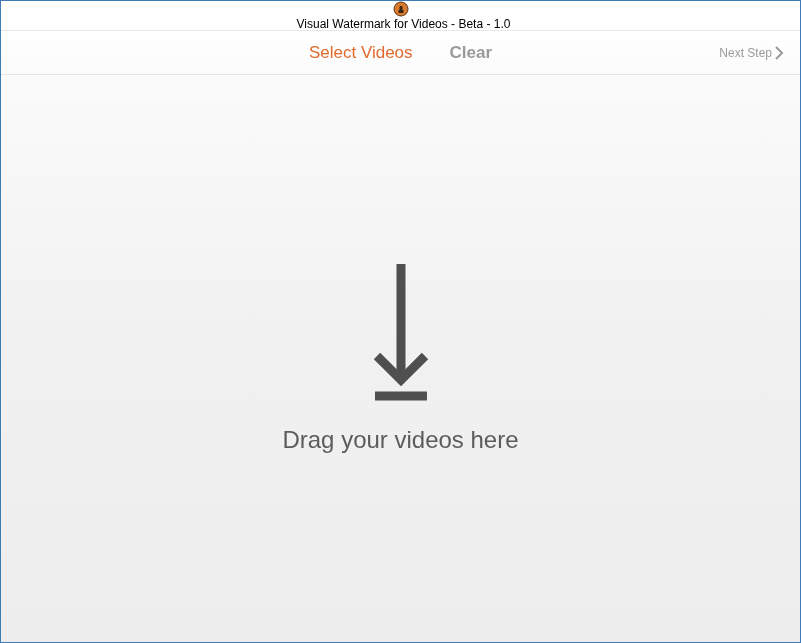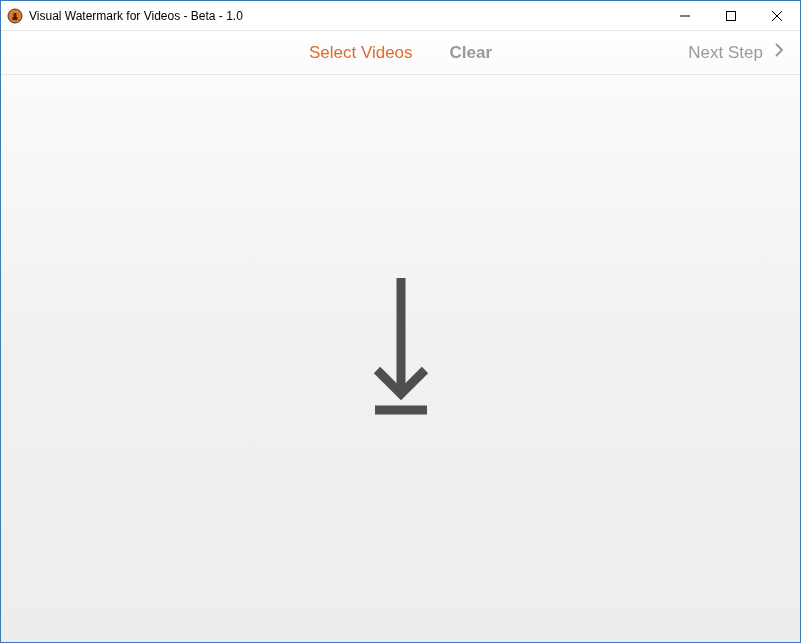--- a/index.html
+++ b/index.html
@@ -22,20 +22,21 @@
       flex-direction: column;
       background: #ffffff;
     }
     .titlebar {
       height: 30px;
       display: flex;
       align-items: center;
       background: #ffffff;
       border-bottom: 1px solid #e8e8e8;
       padding-left: 6px;
+      flex-direction: column;
     }
     .titlebar-icon {
       width: 16px;
       height: 16px;
       margin-right: 6px;
       display: flex;
       align-items: center;
       justify-content: center;
     }
     .titlebar-title {
@@ -87,23 +88,23 @@
       color: #e26a2c;
     }
     .toolbar-link.muted {
       color: #9a9a9a;
       font-weight: bold;
     }
     .toolbar-right {
       margin-left: auto;
       display: flex;
       align-items: flex-start;
-      gap: 12px;
+      gap: 3px;
       color: #9a9a9a;
-      font-size: 17px;
+      font-size: 12px;
       cursor: pointer;
       background: none;
       border: none;
       font-family: inherit;
     }
     .content {
       flex: 1;
       position: relative;
       background: linear-gradient(to bottom, #fbfbfb 0%, #f1f1f1 45%, #ededed 100%);
       display: flex;
@@ -169,15 +170,16 @@
   </div>
 
   <div class="content">
     <div class="drop-arrow">
       <svg width="64" height="140" viewBox="0 0 64 140">
         <line x1="32" y1="0" x2="32" y2="110" stroke="#4f4f4f" stroke-width="9"></line>
         <polyline points="8,92 32,116 56,92" fill="none" stroke="#4f4f4f" stroke-width="9" stroke-linecap="butt"></polyline>
         <line x1="6" y1="132" x2="58" y2="132" stroke="#4f4f4f" stroke-width="9"></line>
       </svg>
     </div>
+    <div class="drop-text">Drag your videos here</div>
   </div>
 
 </div>
 
 </body></html>

